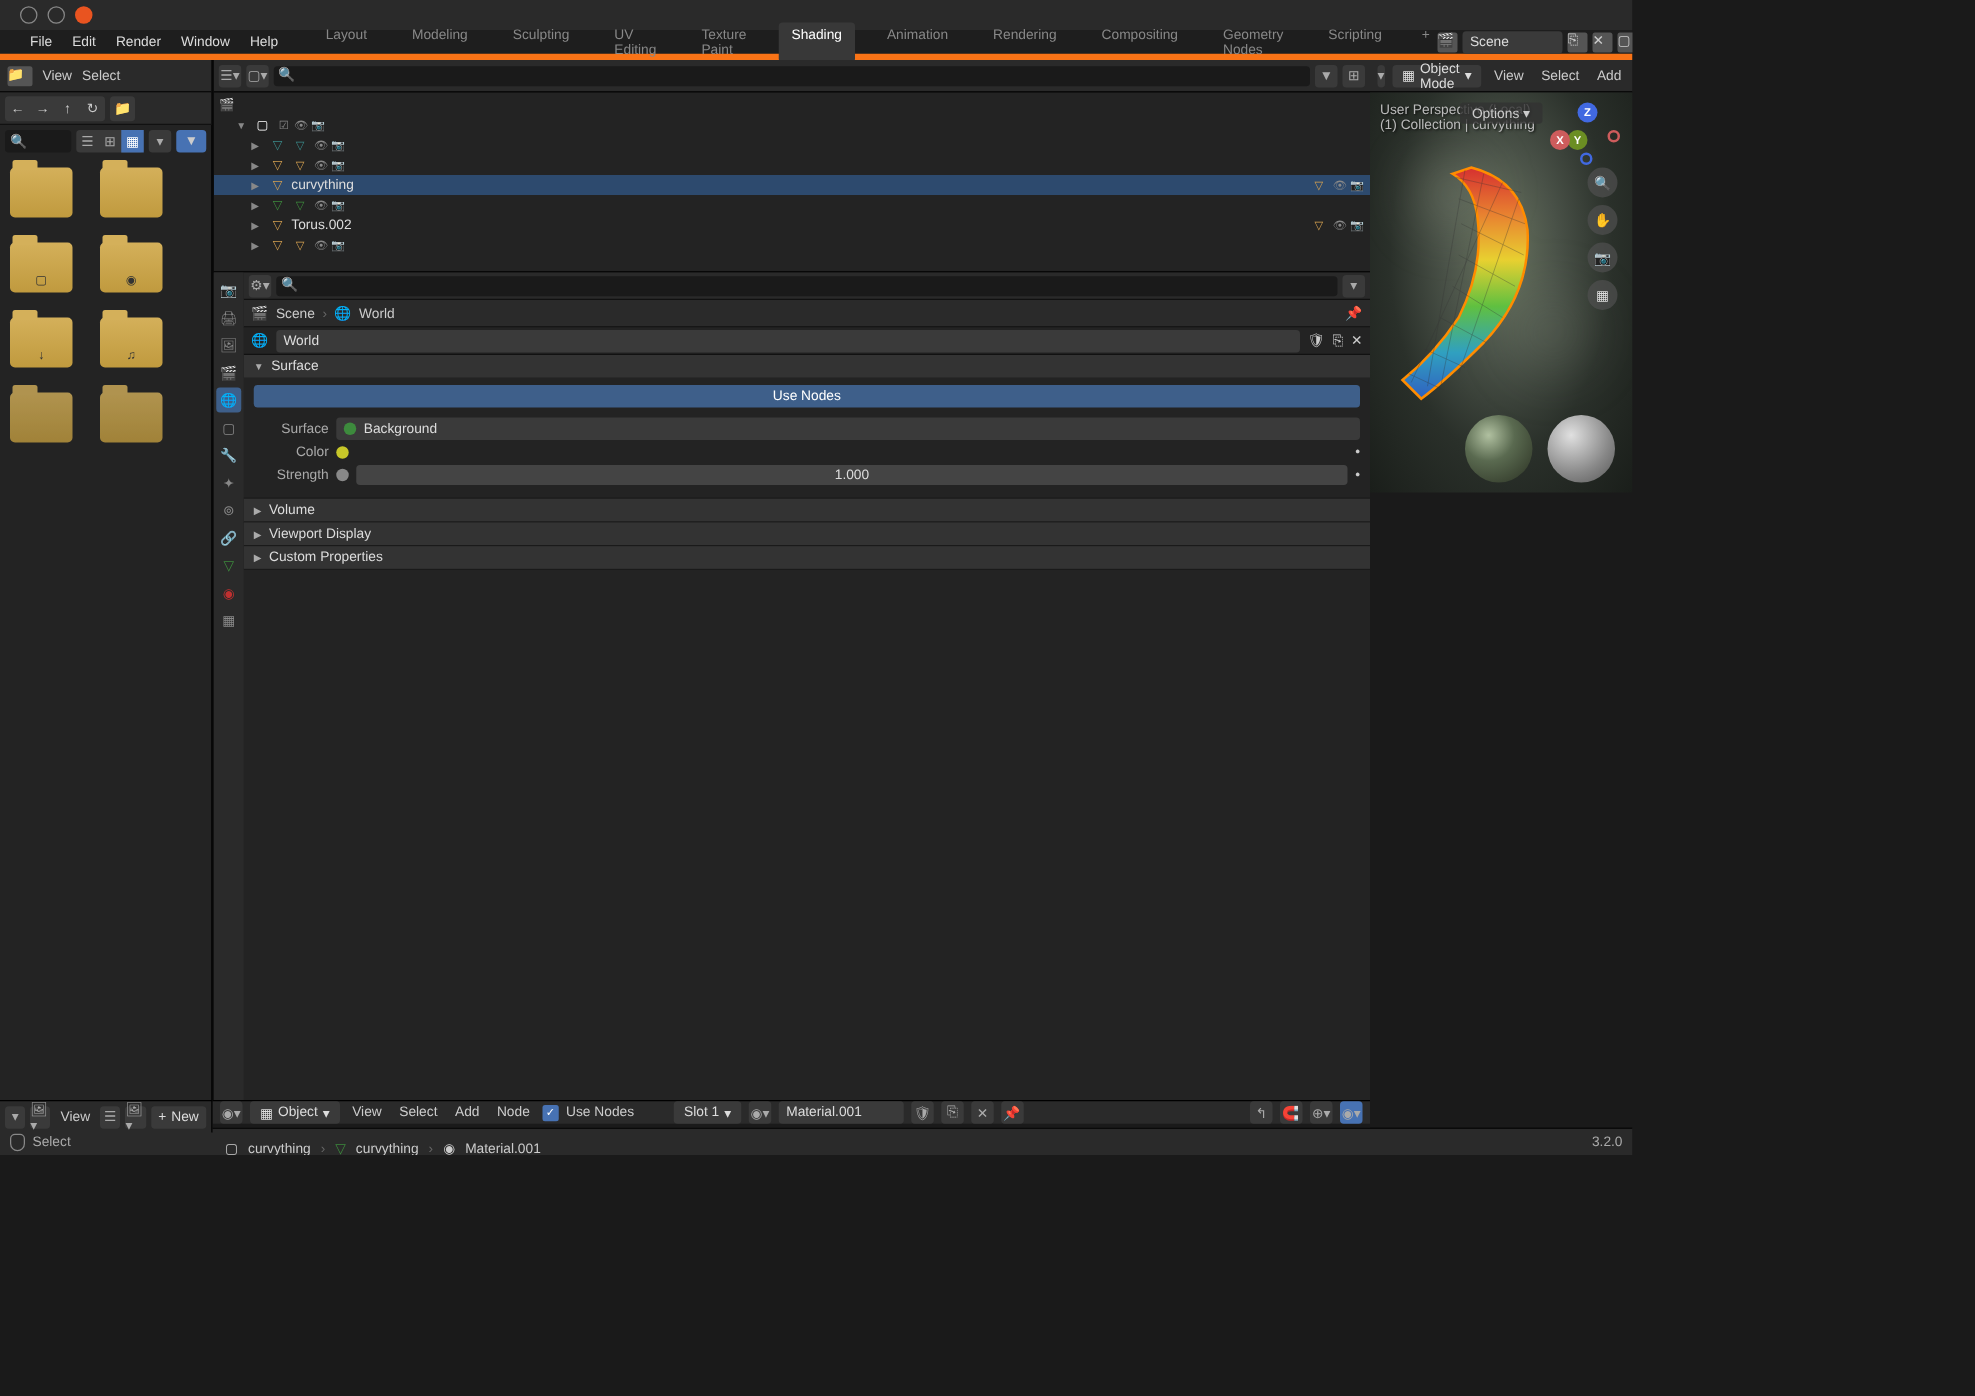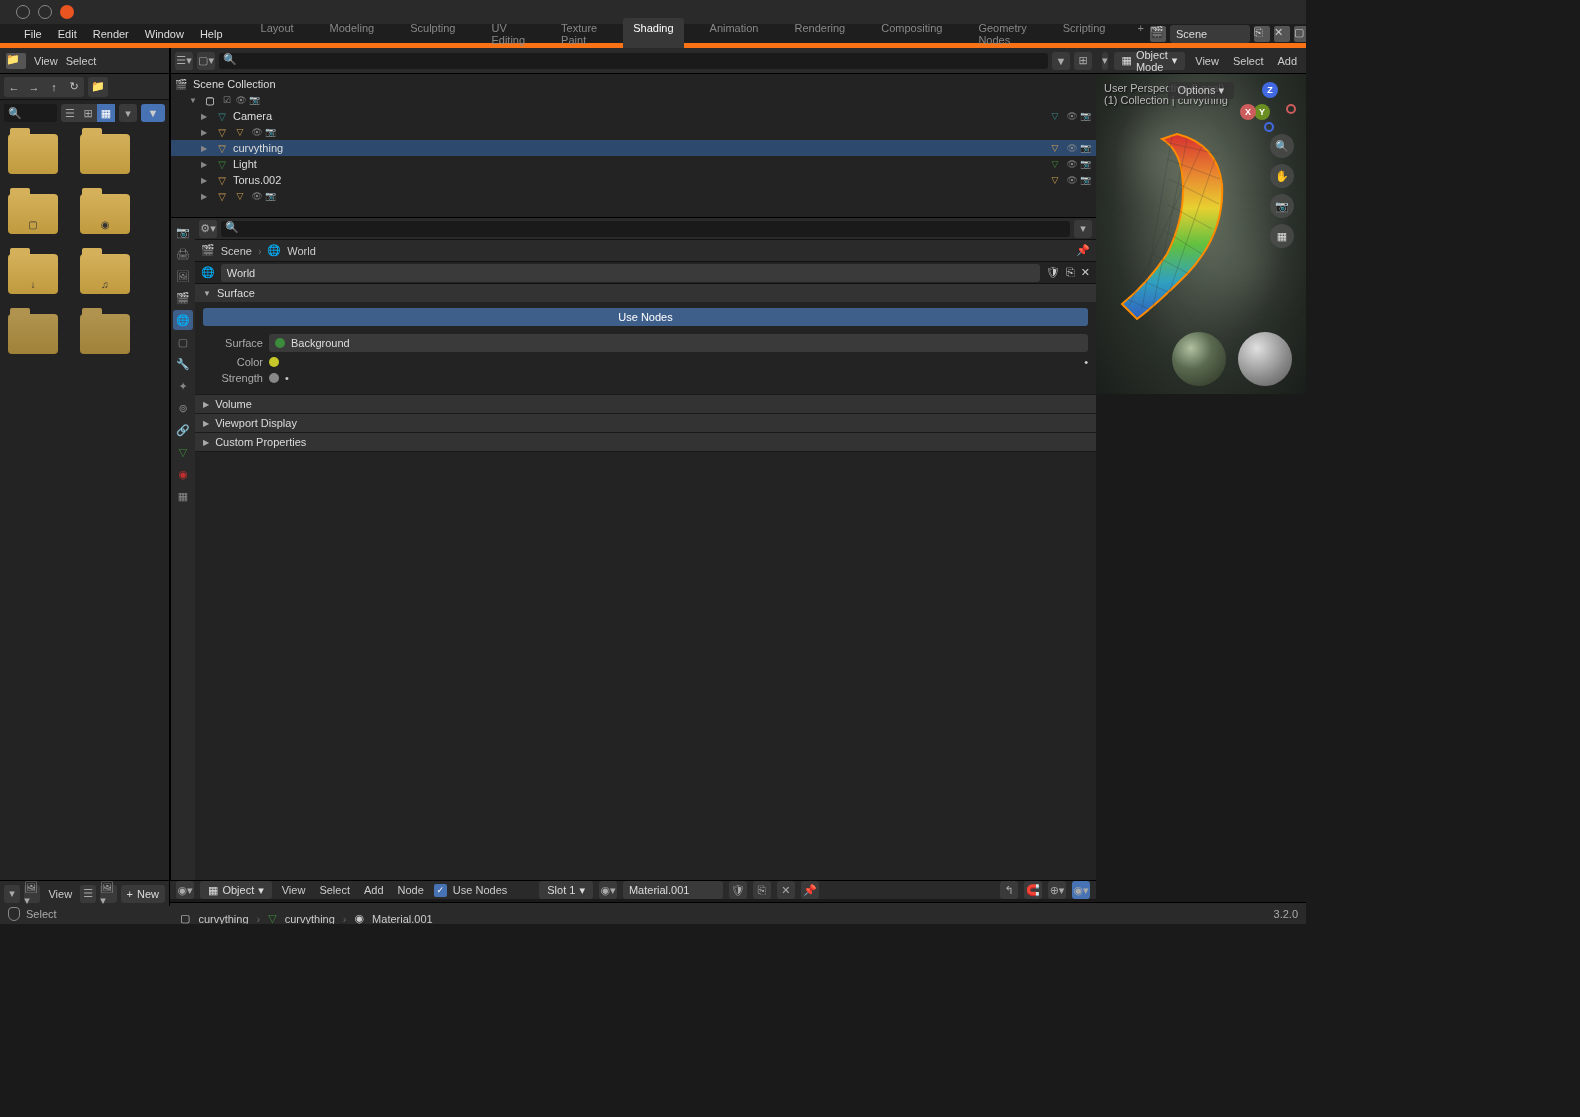--- a/index.html
+++ b/index.html
@@ -325,38 +325,36 @@
       <div class="ol-header">
         <div class="hdr-ico">☰▾</div>
         <div class="hdr-ico">▢▾</div>
         <div class="ol-search">🔍</div>
         <div class="hdr-ico">▼</div>
         <div class="hdr-ico">⊞</div>
       </div>
       <div class="ol-tree">
         <div class="ol-row">
           <span class="ol-icon">🎬</span>
-          <span class="ol-label">Scene Collection</span>
         </div>
         <div class="ol-row">
           <span class="ol-indent" style="width:10px"></span>
           <span class="ol-arrow">▼</span>
           <span class="ol-icon" style="color:#fff">▢</span>
           <span class="ol-toggles">
               <span>☑</span>
               <span>👁</span>
               <span>📷</span>
             </span>
         </div>
         <div id="ol-items">
             <div class="ol-row">
               <span class="ol-indent" style="width:22px"></span>
               <span class="ol-arrow">▶</span>
               <span class="ol-icon" style="color:#3a8a8a">▽</span>
-              <span class="ol-label">Camera</span>
               <span class="ol-icon" style="color:#3a8a8a;font-size:9px">▽</span>
               <span class="ol-toggles">
                 <span>👁</span>
                 <span>📷</span>
               </span>
             </div>
             <div class="ol-row">
               <span class="ol-indent" style="width:22px"></span>
               <span class="ol-arrow">▶</span>
               <span class="ol-icon" style="color:#d4a050">▽</span>
@@ -374,21 +372,20 @@
               <span class="ol-icon" style="color:#d4a050;font-size:9px">▽</span>
               <span class="ol-toggles">
                 <span>👁</span>
                 <span>📷</span>
               </span>
             </div>
             <div class="ol-row">
               <span class="ol-indent" style="width:22px"></span>
               <span class="ol-arrow">▶</span>
               <span class="ol-icon" style="color:#3d8b3d">▽</span>
-              <span class="ol-label">Light</span>
               <span class="ol-icon" style="color:#3d8b3d;font-size:9px">▽</span>
               <span class="ol-toggles">
                 <span>👁</span>
                 <span>📷</span>
               </span>
             </div>
             <div class="ol-row">
               <span class="ol-indent" style="width:22px"></span>
               <span class="ol-arrow">▶</span>
               <span class="ol-icon" style="color:#d4a050">▽</span>
@@ -467,20 +464,21 @@
             </div>
             <div class="prop-row">
               <div class="prop-lbl">Color</div>
               <span class="color-dot" style="background:#c7c729"></span>
               <div style="flex:1"></div>
                 <span>•</span>
             </div>
             <div class="prop-row">
               <div class="prop-lbl">Strength</div>
               <span class="color-dot"></span>
+              <div class="prop-num">1.000</div>
               <span>•</span>
             </div>
           </div>
         </div>
         <div class="prop-panel">
             <div class="panel-hdr">
               <span class="panel-arrow">▶</span>
               <span>Volume</span>
             </div>
           </div>

